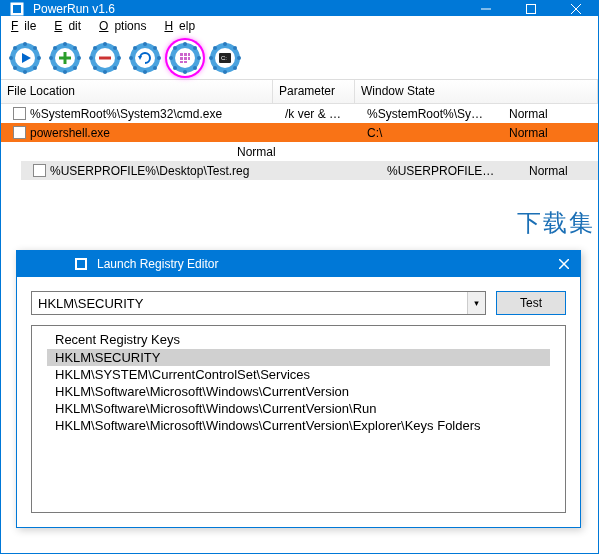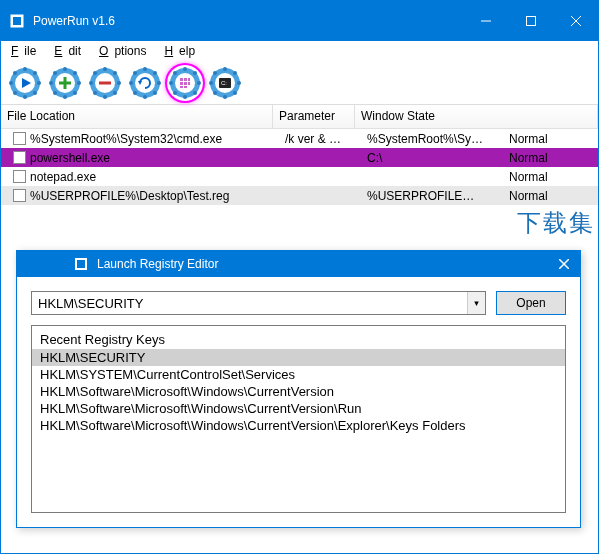--- a/index.html
+++ b/index.html
@@ -1,19 +1,19 @@
 <!DOCTYPE html>
 <html><head>
 <meta charset="utf-8">
 <style>
 * { box-sizing: border-box; margin: 0; padding: 0; font-family: 'Segoe UI', Tahoma, sans-serif; }
 body { width: 599px; height: 554px; background: #fff; border: 1px solid #0078d7; position: relative; overflow: hidden; }
 
 
-.titlebar { height: 40px; background: #0078d7; display: flex; align-items: center; color: #fff; font-size: 12px; }
+.titlebar { height: 15px; background: #0078d7; display: flex; align-items: center; color: #fff; font-size: 12px; }
 .titlebar .app-icon { width: 16px; height: 16px; margin: 0 8px; display: inline-flex; align-items: center; justify-content: center; }
 .titlebar .title { flex: 1; }
 .win-controls { display: flex; height: 100%; }
 .win-controls > div { width: 45px; display: flex; align-items: center; justify-content: center; cursor: pointer; }
 
 
 .menubar { height: 20px; display: flex; align-items: center; padding: 10px 4px; font-size: 12px; background: #fff; }
 .menubar span { padding: 2px 6px; cursor: pointer; }
 .menubar span u { text-decoration: underline; }
 
@@ -27,39 +27,39 @@
 .list-header > div { padding: 4px 6px; border-right: 1px solid #e0e0e0; background: linear-gradient(#fff,#f5f5f5); }
 .col-loc { width: 272px; }
 .col-param { width: 82px; }
 .col-dir { width: 142px; }
 .col-state { flex: 1; }
 
 
 .list-row { display: flex; height: 19px; font-size: 12px; align-items: center; }
 .list-row > div { padding: 1px 12px; white-space: nowrap; overflow: hidden; text-overflow: ellipsis; }
 .list-row .col-loc { display: flex; align-items: center; gap: 4px; }
-.row-odd { background: #a21caf; }
-.row-selected { background: #e8e8e8; }
+.row-odd { background: #f97316; }
+.row-selected { background: #e8e8e8; margin-left: 20px; }
 .file-icon { width: 13px; height: 13px; border: 1px solid #888; background: #fff; flex-shrink: 0; position: relative; }
 
 
 .watermark { position: absolute; right: 3px; top: 206px; text-align: center; pointer-events: none; }
 .watermark .wm1 { font-size: 24px; color: #1b6fb5; font-weight: 500; letter-spacing: 2px; }
 .watermark .wm2 { font-size: 13px; color: #888; letter-spacing: 1px; }
 
 
 .dialog { position: absolute; left: 15px; top: 249px; width: 565px; background: #fff; border: 1px solid #0078d7; box-shadow: 2px 2px 8px rgba(0,0,0,0.2); }
 .dialog .titlebar { height: 26px; padding-left: 48px; }
 .dialog-body { padding: 14px; }
 .input-row { display: flex; gap: 10px; margin-bottom: 10px; }
 .combo { flex: 1; display: flex; height: 24px; border: 1px solid #7a7a7a; background: #fff; }
 .combo input { flex: 1; border: none; padding: 0 6px; font-size: 13px; outline: none; }
 .combo .dropdown-btn { width: 18px; display: flex; align-items: center; justify-content: center; border-left: 1px solid #ccc; cursor: pointer; background: #f0f0f0; font-size: 9px; }
 .open-btn { width: 70px; height: 24px; border: 1px solid #0078d7; background: #e1e1e1; font-size: 12px; cursor: pointer; }
-.recent-box { border: 1px solid #7a7a7a; height: 188px; padding: 4px 0; font-size: 13px; }
+.recent-box { border: 1px solid #7a7a7a; height: 188px; padding: 4px 15px; font-size: 13px; }
 .recent-box .recent-label { padding: 2px 8px; }
 .recent-box .recent-item { padding: 1px 8px; cursor: pointer; }
 .recent-box .recent-item.sel { background: #d0d0d0; }
 
 svg { display: block; }
 </style>
 </head>
 <body>
 
 <div class="titlebar">
@@ -233,24 +233,20 @@
   <div class="list-row row-odd">
     <div class="col-loc">
         <span class="file-icon"></span>
         <span>powershell.exe</span>
       </div>
     <div class="col-param"></div>
     <div class="col-dir">C:\</div>
     <div class="col-state">Normal</div>
   </div>
   <div class="list-row">
-    <div class="col-loc">
-        <span class="file-icon"></span>
-        <span>notepad.exe</span>
-      </div>
     <div class="col-param"></div>
     <div class="col-dir"></div>
     <div class="col-state">Normal</div>
   </div>
   <div class="list-row row-odd row-selected">
     <div class="col-loc">
         <span class="file-icon"></span>
         <span>%USERPROFILE%\Desktop\Test.reg</span>
       </div>
     <div class="col-param"></div>
@@ -278,21 +274,21 @@
           <line x1="10" y1="0" x2="0" y2="10" stroke="#fff" stroke-width="1.5"></line>
         </svg>
     </div>
   </div>
   <div class="dialog-body">
     <div class="input-row">
       <div class="combo">
         <input type="text" value="HKLM\SECURITY" style="">
         <div class="dropdown-btn">▾</div>
       </div>
-      <button class="open-btn">Open</button>
+      <button class="open-btn">Test</button>
     </div>
     <div class="recent-box">
       <div class="recent-label">Recent Registry Keys</div>
       <div class="recent-item sel">HKLM\SECURITY</div>
       <div class="recent-item">HKLM\SYSTEM\CurrentControlSet\Services</div>
       <div class="recent-item">HKLM\Software\Microsoft\Windows\CurrentVersion</div>
       <div class="recent-item">HKLM\Software\Microsoft\Windows\CurrentVersion\Run</div>
       <div class="recent-item">HKLM\Software\Microsoft\Windows\CurrentVersion\Explorer\Keys Folders</div>
     </div>
   </div>

